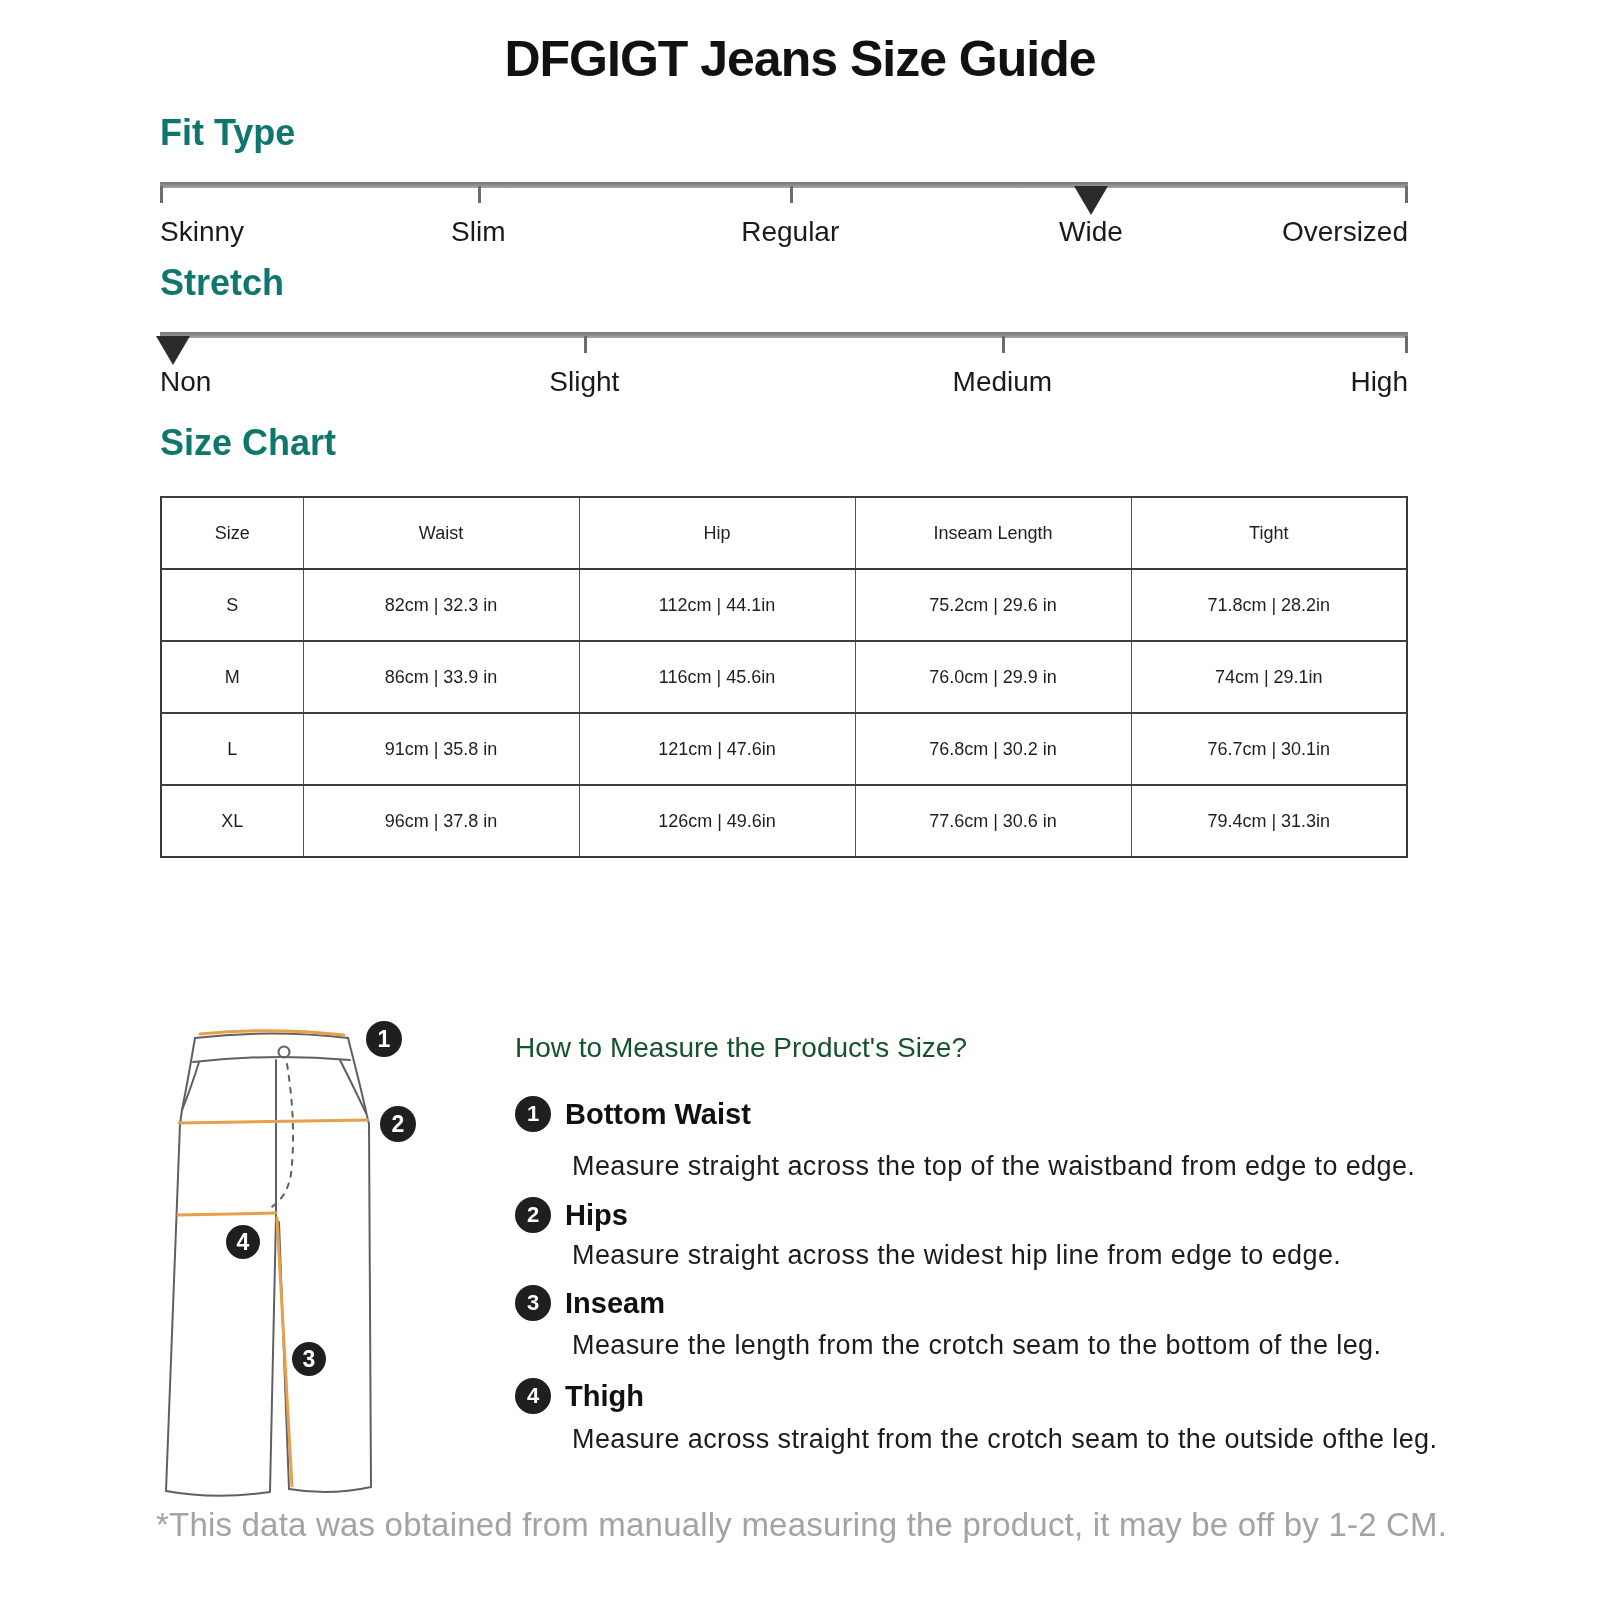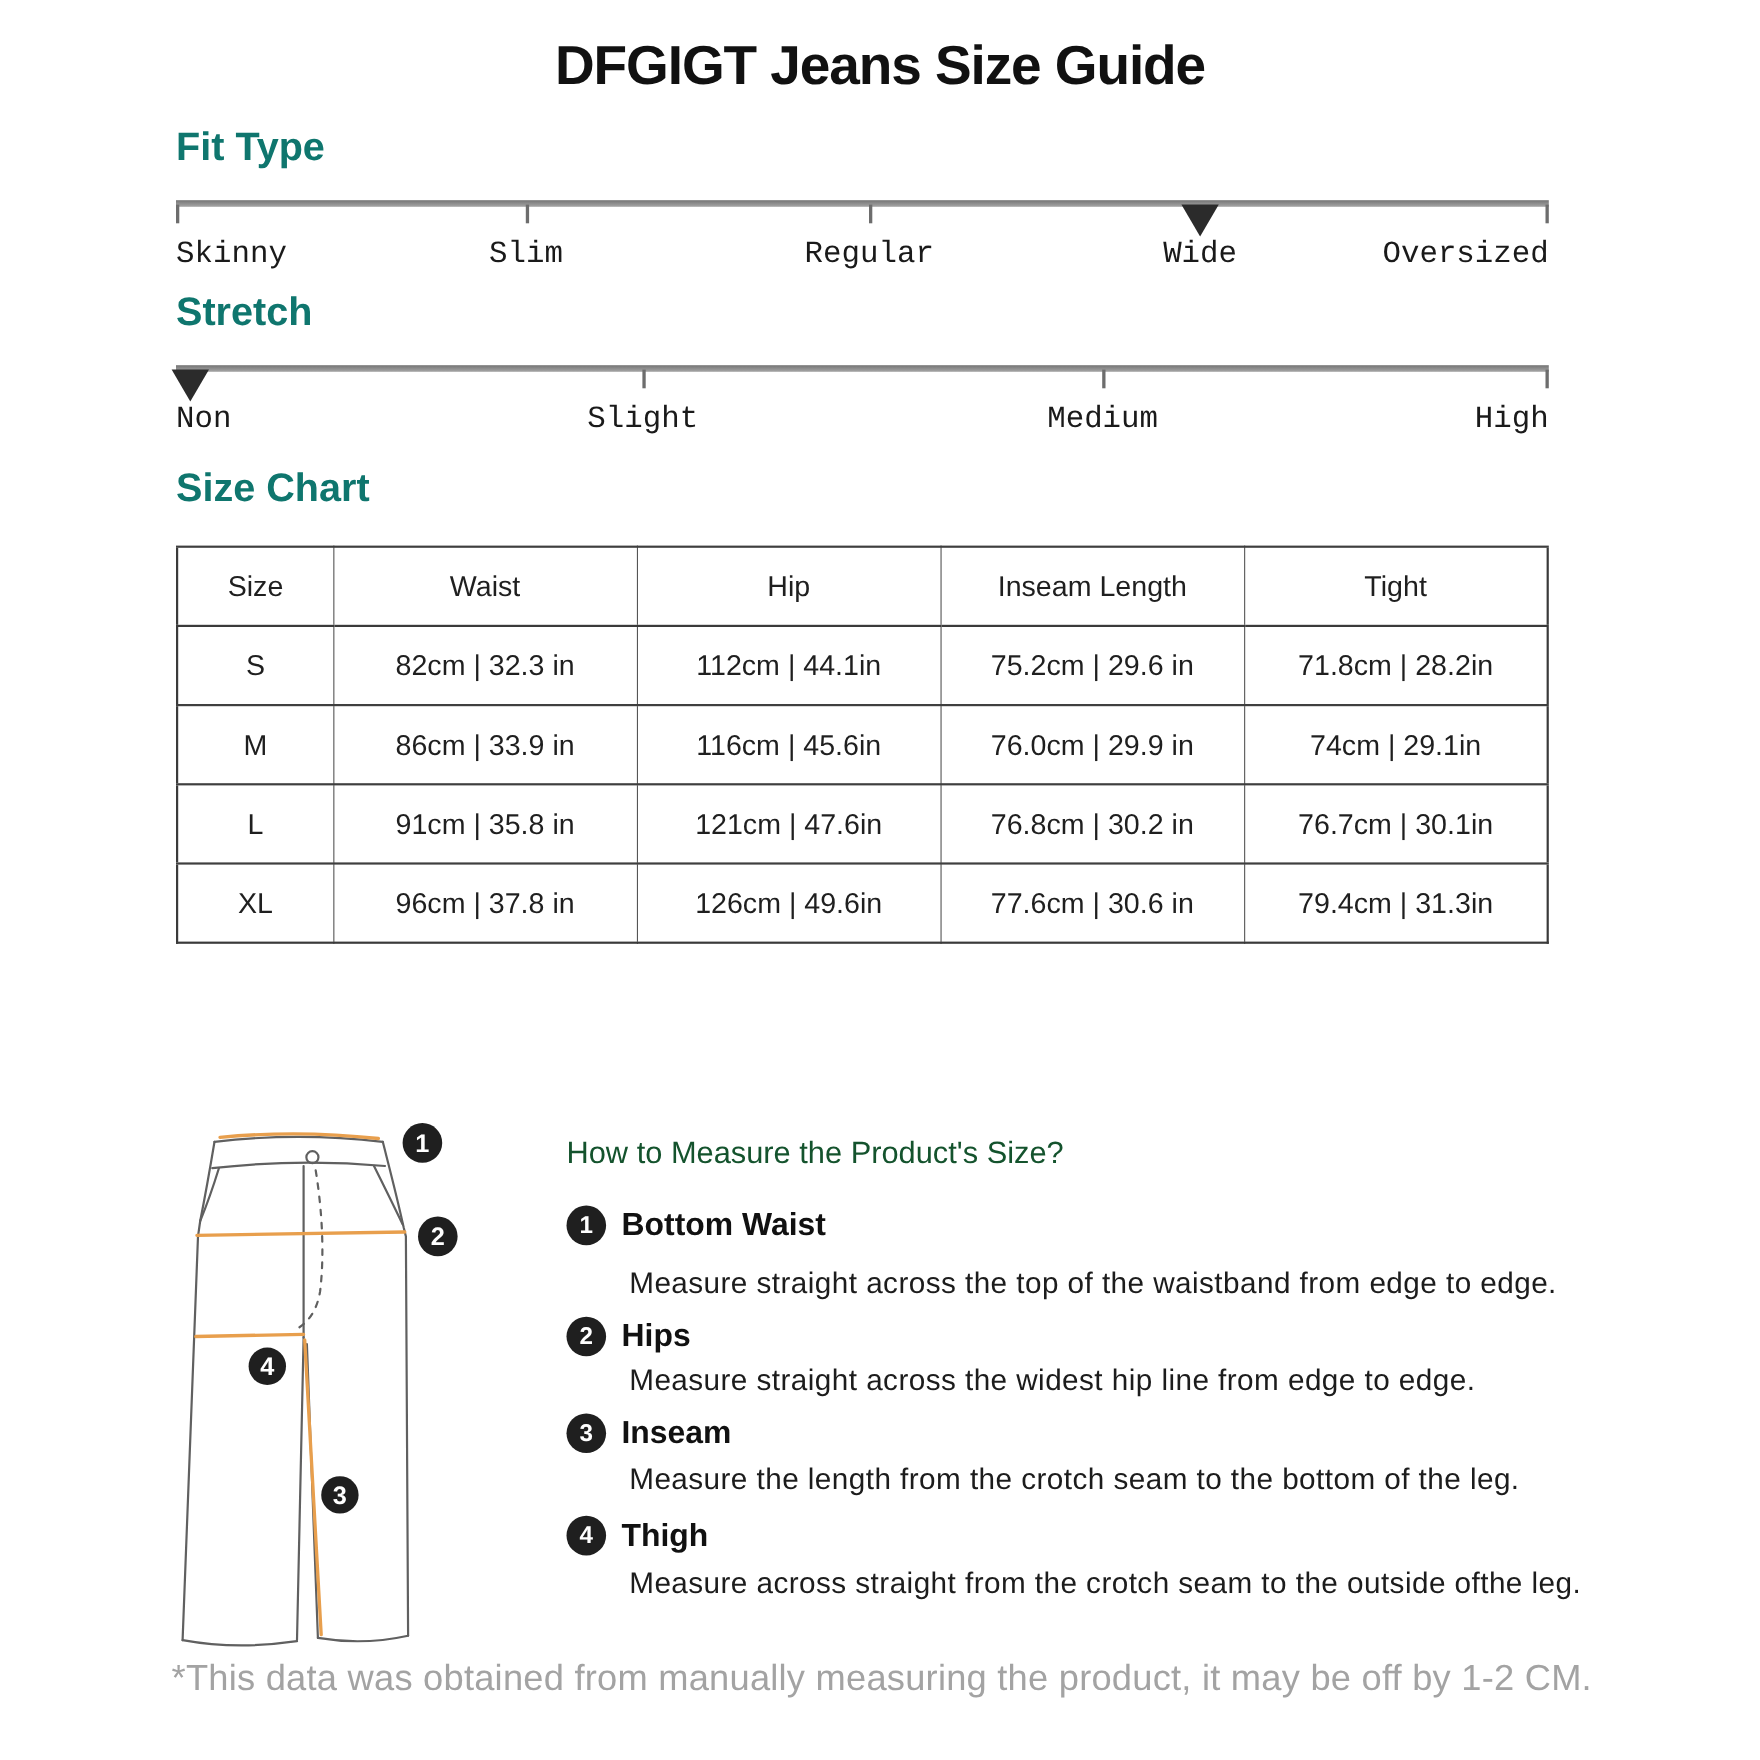--- a/index.html
+++ b/index.html
@@ -27,32 +27,31 @@
   }
   .slider .tri{
     position:absolute;top:4px;width:0;height:0;
     border-left:17px solid transparent;border-right:17px solid transparent;
     border-top:29px solid #2b2b2b;transform:translateX(-50%);
   }
   .slider-labels{position:absolute;left:160px;width:1248px;height:40px;}
   .slider-labels .lab{
     position:absolute;font-size:28px;color:#1a1a1a;white-space:nowrap;
     transform:translateX(-50%);
-    font-family:Liberation Mono, monospace;
   }
   .slider-labels .lab.first{transform:none;}
   .slider-labels .lab.last{transform:none;right:0;}
   
   table.size-table{
     position:absolute;left:160px;top:496px;width:1248px;
     border-collapse:collapse;table-layout:fixed;
   }
   table.size-table th,table.size-table td{
     border:1.5px solid #555;height:70px;text-align:center;vertical-align:middle;
-    font-size:26px;font-weight:400;color:#1f1f1f;padding:0;
+    font-size:18px;font-weight:400;color:#1f1f1f;padding:0;
   }
   table.size-table{border:2.5px solid #3a3a3a;}
   table.size-table thead th{border-bottom:2.5px solid #3a3a3a;}
   table.size-table tr{border-top:2px solid #3f3f3f;}
   col.c-size{width:142px;}
   col.c-other{width:276px;}
   
   .howto{position:absolute;left:515px;top:1032px;width:940px;}
   .howto-title{position:absolute;left:0;top:0;font-size:28px;color:#14532d;}
   .howto-item-head{position:absolute;left:0;display:flex;align-items:center;gap:14px;}

